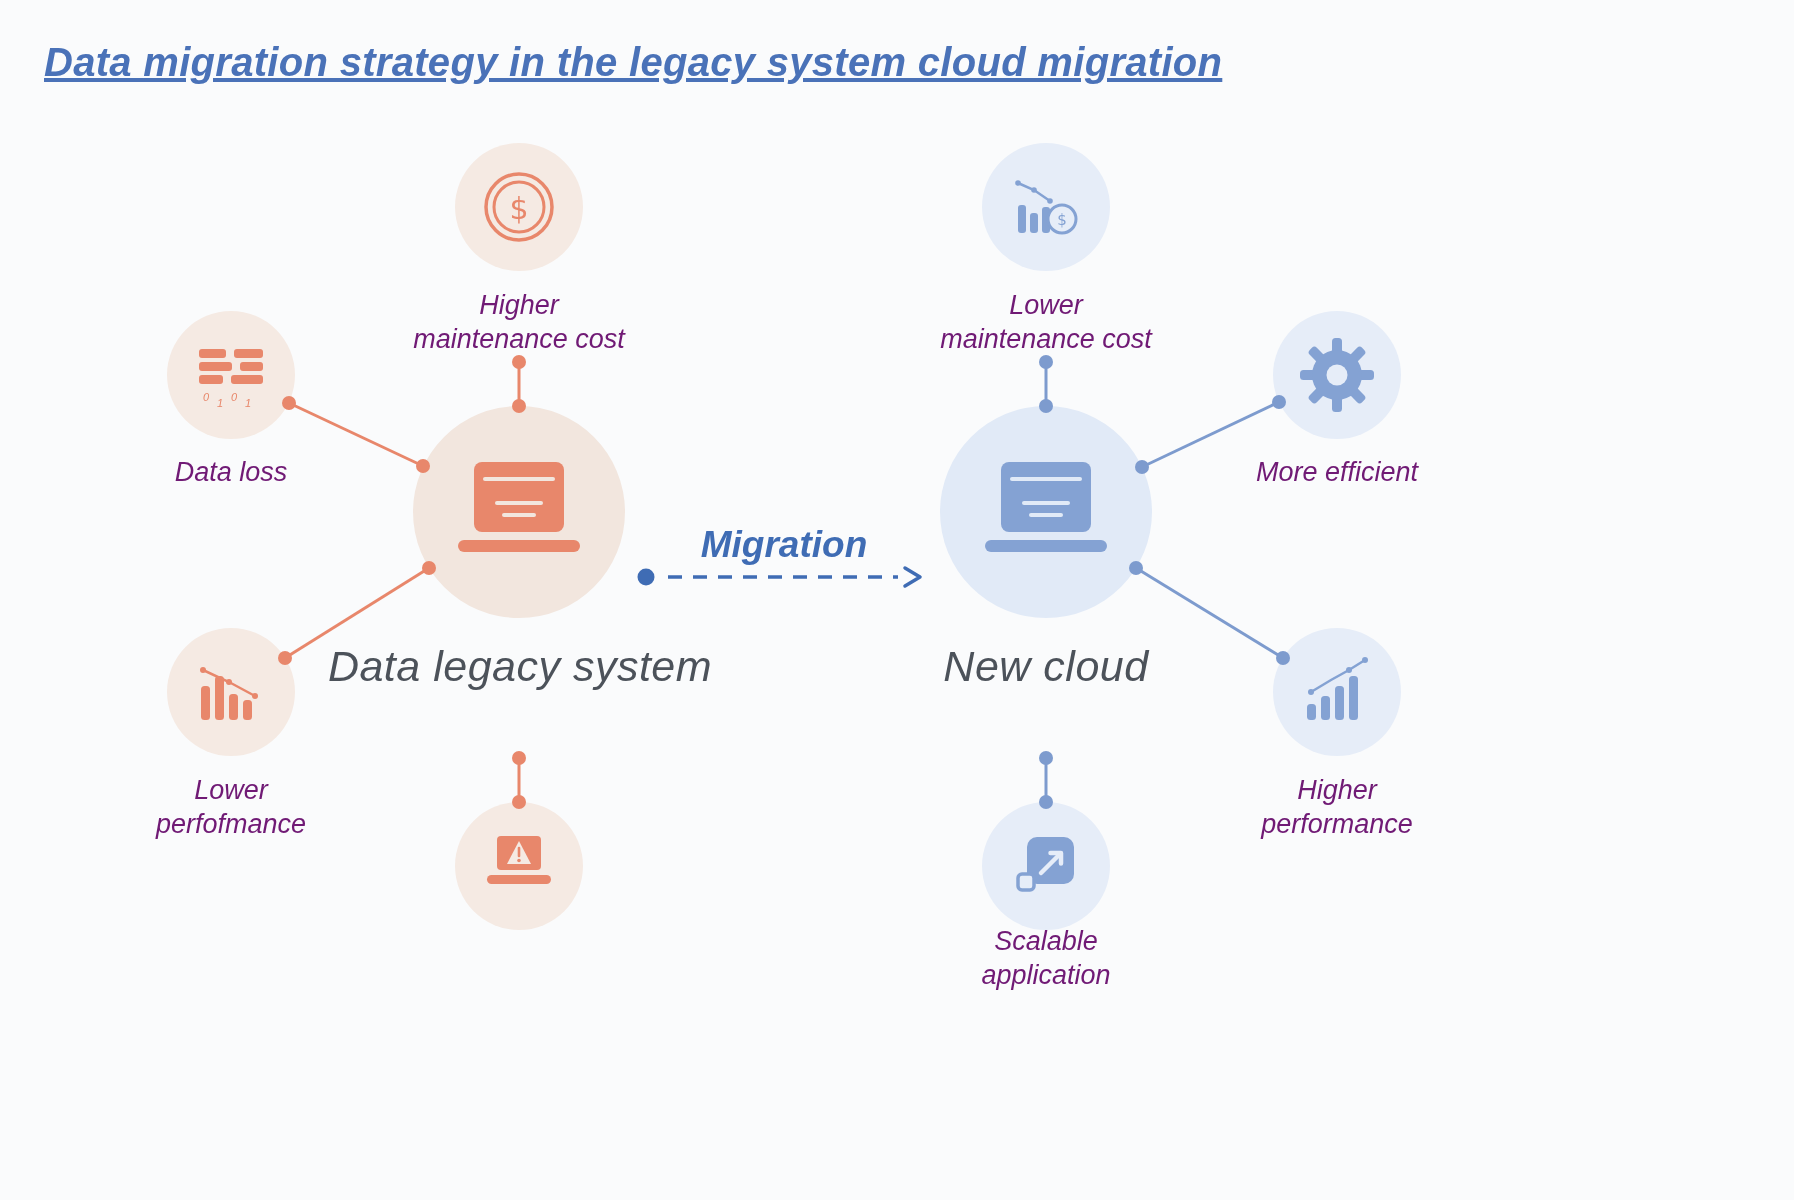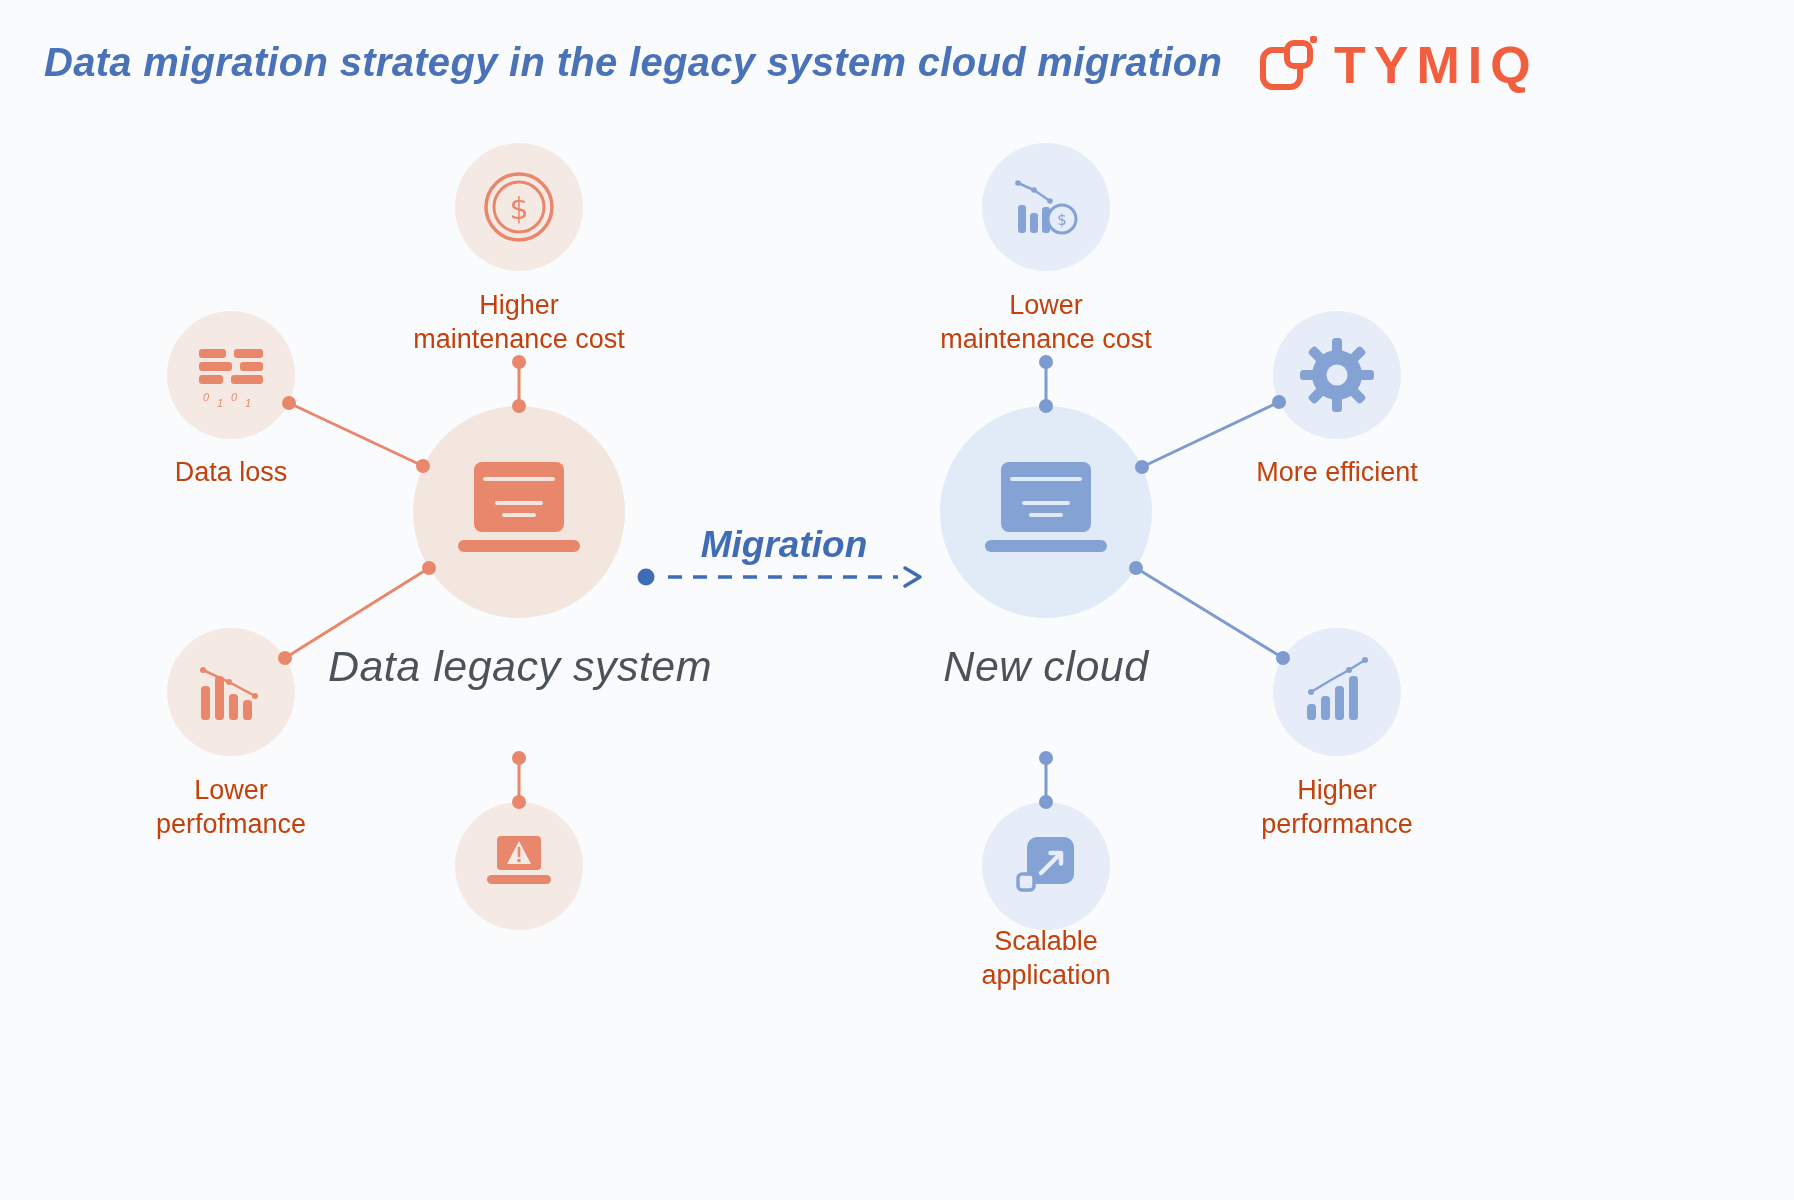--- a/index.html
+++ b/index.html
@@ -2,65 +2,57 @@
 <html><head>
 <meta charset="utf-8">
 <style>
   html,body{margin:0;padding:0;background:#fafbfc;}
   .canvas{
     position:relative;width:1794px;height:1200px;background:#fafbfc;
     overflow:hidden;font-family:"Liberation Sans",sans-serif;margin:0 auto;
   }
   .page-title{
     position:absolute;left:44px;top:40px;width:1200px;
-    font-size:40px;font-weight:700;font-style:italic;color:#4a72b8;letter-spacing:.3px;
+    font-size:40px;font-weight:700;font-style:italic;color:#4a72b8;letter-spacing:.3px;text-decoration:underline;
   }
   .brand{position:absolute;left:1258px;top:34px;display:flex;align-items:center;gap:16px;}
   .brand-name{font-size:52px;font-weight:700;color:#f15f3e;letter-spacing:8px;line-height:1;}
   .hub{
     position:absolute;width:212px;height:212px;border-radius:50%;
     display:flex;align-items:center;justify-content:center;z-index:1;
   }
   .hub.peach{background:#f2e6de;}
   .hub.blue{background:#e1eaf7;}
   .sat{
     position:absolute;width:128px;height:128px;border-radius:50%;
     display:flex;align-items:center;justify-content:center;z-index:1;
   }
   .sat.peach{background:#f5eae3;}
   .sat.blue{background:#e6edf8;}
   .sat-label{
-    position:absolute;width:320px;text-align:center;
-    font-size:27px;line-height:1.27;color:#c2410c;white-space:pre-line;z-index:2;
+    position:absolute;width:320px;text-align:center;font-style:italic;
+    font-size:27px;line-height:1.27;color:#701a75;white-space:pre-line;z-index:2;
   }
   .system-name{
     position:absolute;width:520px;text-align:center;font-style:italic;
     font-size:43px;color:#4c525a;z-index:2;letter-spacing:.5px;
   }
   .migration-label{
     position:absolute;left:634px;top:524px;width:300px;text-align:center;
     font-size:37px;font-weight:700;color:#3f6cb4;z-index:2;font-style:italic;
   }
   .connectors{position:absolute;left:0;top:0;z-index:3;pointer-events:none;}
 </style>
 </head>
 <body>
 
 <div class="canvas">
 
   <div class="page-title">Data migration strategy in the legacy system cloud migration</div>
 
-  <div class="brand">
-    <svg width="60" height="62" viewBox="0 0 60 62">
-      <rect x="5" y="16" width="37" height="37" rx="10" fill="none" stroke="#f15f3e" stroke-width="6"></rect>
-      <rect x="29" y="9" width="23" height="23" rx="7" fill="#fafbfc" stroke="#f15f3e" stroke-width="6"></rect>
-      <rect x="52" y="2" width="7" height="7" rx="2" fill="#f15f3e"></rect>
-    </svg>
-    <span class="brand-name">TYMIQ</span>
-  </div>
 
   <div class="hub peach" style="left:413px;top:406px;">
     <svg width="152" height="112" viewBox="0 0 150 112">
       <rect x="30" y="6" width="90" height="70" rx="8" fill="#e8876b"></rect>
       <line x1="41" y1="23" x2="109" y2="23" stroke="#f2e6de" stroke-width="4" stroke-linecap="round"></line>
       <line x1="53" y1="47" x2="97" y2="47" stroke="#f2e6de" stroke-width="4" stroke-linecap="round"></line>
       <line x1="60" y1="59" x2="90" y2="59" stroke="#f2e6de" stroke-width="4" stroke-linecap="round"></line>
       <rect x="14" y="84" width="122" height="12" rx="6" fill="#e8876b"></rect>
     </svg>
   </div>

